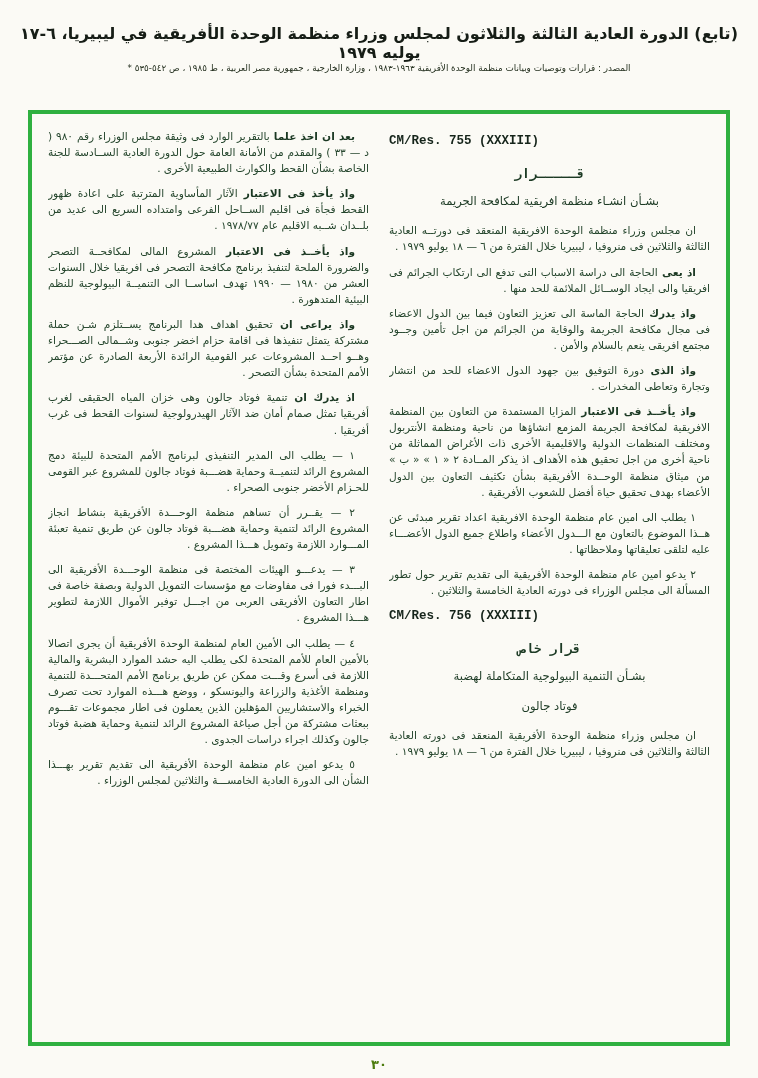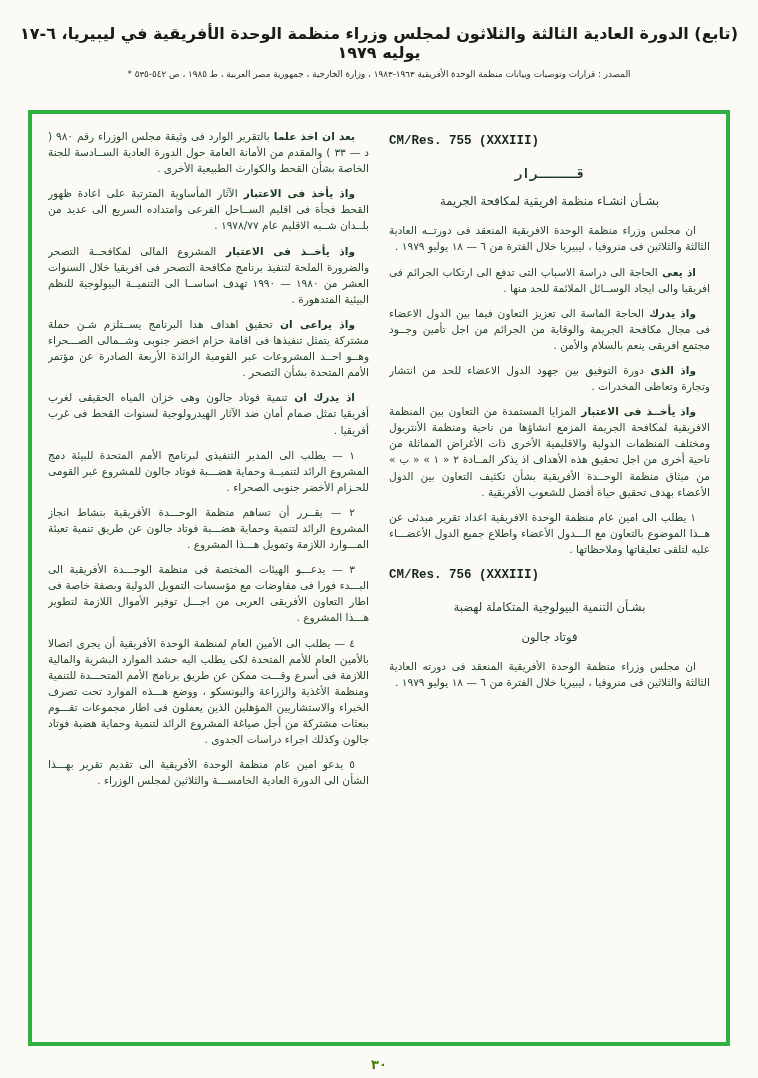--- a/index.html
+++ b/index.html
@@ -19,21 +19,21 @@
     padding-top:24px;
     color:#161d16;
   }
   .header .h1{
     font-size:16px;
     font-weight:bold;
     letter-spacing:.2px;
   }
   .header .h2{
     font-size:8.8px;
-    margin-top:7px;
+    margin-top:1px;
     color:#24301f;
   }
   .frame{
     position:absolute;
     left:28px;right:28px;
     top:110px;bottom:32px;
     border:4px solid var(--frame-color,#2fb040);
     box-sizing:border-box;
     display:flex;
     direction:rtl;            
@@ -102,21 +102,23 @@
     <div class="col">
         <div class="blk blk-ref">CM/Res. 755 (XXXIII)</div>
         <p class="blk blk-title">قـــــرار</p>
         <p class="blk blk-subtitle">بشـأن انشـاء منظمة افريقية لمكافحة الجريمة</p>
         <p class="blk blk-para">ان مجلس وزراء منظمة الوحدة الافريقية المنعقد فى دورتــه العادية الثالثة والثلاثين فى منروفيا ، ليبيريا خلال الفترة من ٦ — ١٨ يوليو ١٩٧٩ .</p>
         <p class="blk blk-para"><b>اذ يعى </b>الحاجة الى دراسة الاسباب التى تدفع الى ارتكاب الجرائم فى افريقيا والى ايجاد الوســائل الملائمة للحد منها .</p>
         <p class="blk blk-para"><b>واذ يدرك </b>الحاجة الماسة الى تعزيز التعاون فيما بين الدول الاعضاء فى مجال مكافحة الجريمة والوقاية من الجرائم من اجل تأمين وجــود مجتمع افريقى ينعم بالسلام والأمن .</p>
         <p class="blk blk-para"><b>واذ الذى </b>دورة التوفيق بين جهود الدول الاعضاء للحد من انتشار وتجارة وتعاطى المخدرات .</p>
         <p class="blk blk-para"><b>واذ يأخــذ فى الاعتبار </b>المزايا المستمدة من التعاون بين المنظمة الافريقية لمكافحة الجريمة المزمع انشاؤها من ناحية ومنظمة الأنتربول ومختلف المنظمات الدولية والاقليمية الأخرى ذات الأغراض المماثلة من ناحية أخرى من اجل تحقيق هذه الأهداف اذ يذكر المــادة ٢ « ١ » « ب » من ميثاق منظمة الوحــدة الأفريقية بشأن تكثيف التعاون بين الدول الأعضاء بهدف تحقيق حياة أفضل للشعوب الأفريقية .</p>
         <p class="blk blk-para">١ يطلب الى امين عام منظمة الوحدة الافريقية اعداد تقرير مبدئى عن هــذا الموضوع بالتعاون مع الـــدول الأعضاء واطلاع جميع الدول الأعضـــاء عليه لتلقى تعليقاتها وملاحظاتها .</p>
+        <p class="blk blk-para">٢ يدعو امين عام منظمة الوحدة الأفريقية الى تقديم تقرير حول تطور المسألة الى مجلس الوزراء فى دورته العادية الخامسة والثلاثين .</p>
         <div class="blk blk-ref">CM/Res. 756 (XXXIII)</div>
+        <p class="blk blk-title">قرار خاص</p>
         <p class="blk blk-subtitle">بشـأن التنمية البيولوجية المتكاملة لهضبة</p>
         <p class="blk blk-subtitle">فوتاد جالون</p>
         <p class="blk blk-para">ان مجلس وزراء منظمة الوحدة الأفريقية المنعقد فى دورته العادية الثالثة والثلاثين فى منروفيا ، ليبيريا خلال الفترة من ٦ — ١٨ يوليو ١٩٧٩ .</p>
       </div>
     <div class="col">
         <p class="blk blk-para"><b>بعد ان اخذ علما </b>بالتقرير الوارد فى وثيقة مجلس الوزراء رقم ٩٨٠ ( د — ٣٣ ) والمقدم من الأمانة العامة حول الدورة العادية الســادسة للجنة الخاصة بشأن القحط والكوارث الطبيعية الأخرى .</p>
         <p class="blk blk-para"><b>واذ يأخذ فى الاعتبار </b>الآثار المأساوية المترتبة على اعادة ظهور القحط فجأة فى اقليم الســاحل الفرعى وامتداده السريع الى عديد من بلــدان شــبه الاقليم عام ١٩٧٨/٧٧ .</p>
         <p class="blk blk-para"><b>واذ يأخــذ فى الاعتبار </b>المشروع المالى لمكافحــة التصحر والضرورة الملحة لتنفيذ برنامج مكافحة التصحر فى افريقيا خلال السنوات العشر من ١٩٨٠ — ١٩٩٠ تهدف اساســا الى التنميــة البيولوجية للنظم البيئية المتدهورة .</p>
         <p class="blk blk-para"><b>واذ يراعى ان </b>تحقيق اهداف هدا البرنامج يســتلزم شـن حملة مشتركة يتمثل تنفيذها فى اقامة حزام اخضر جنوبى وشــمالى الصـــحراء وهــو احــد المشروعات عبر القومية الرائدة الأربعة الصادرة عن مؤتمر الأمم المتحدة بشأن التصحر .</p>
         <p class="blk blk-para"><b>اذ يدرك ان </b>تنمية فوتاد جالون وهى خزان المياه الحقيقى لغرب أفريقيا تمثل صمام أمان ضد الآثار الهيدرولوجية لسنوات القحط فى غرب أفريقيا .</p>

